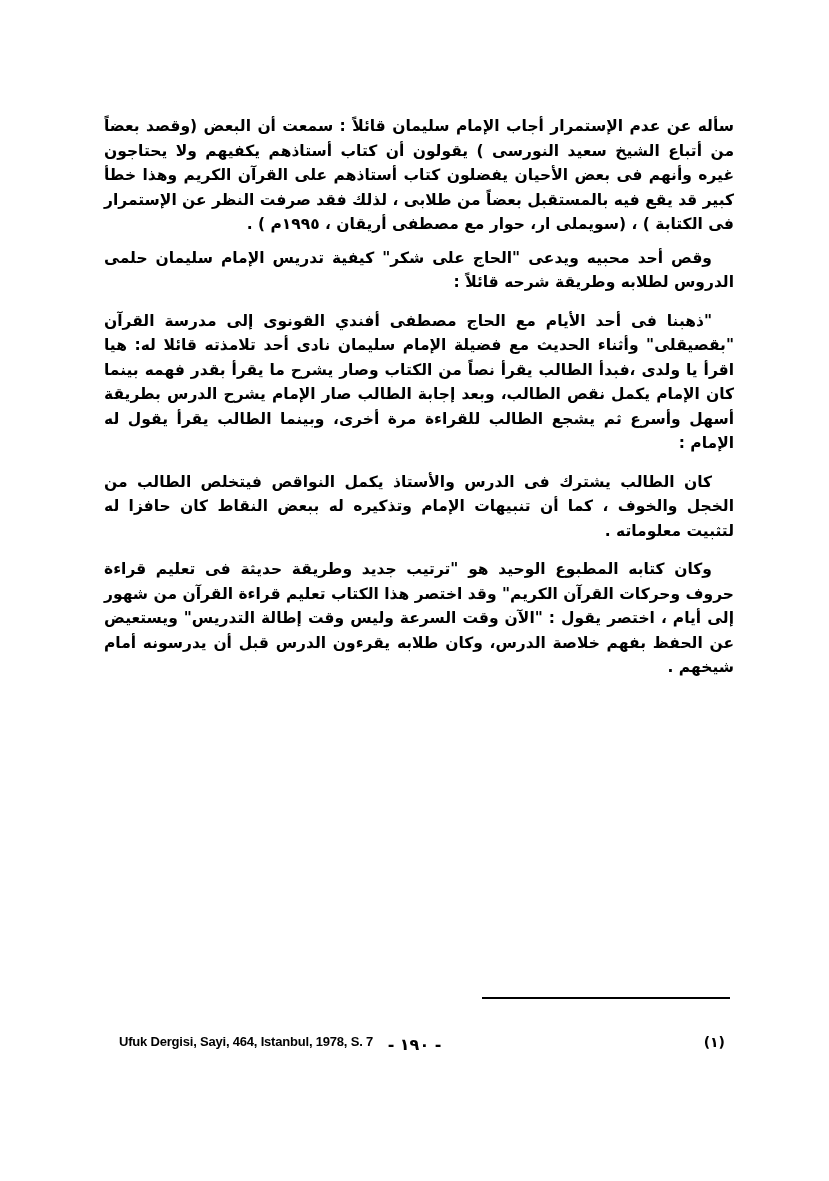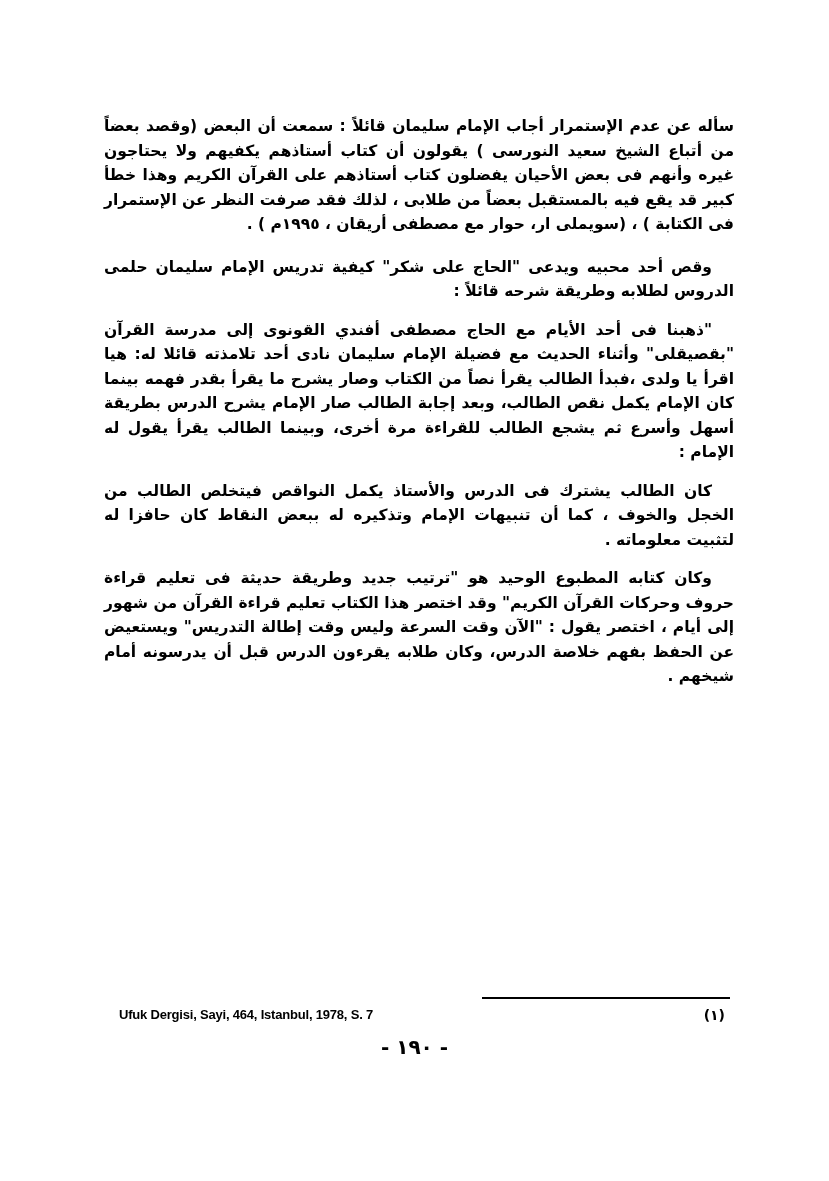--- a/index.html
+++ b/index.html
@@ -28,39 +28,39 @@
     text-align: justify;
     text-align-last: right;
     margin: 0 0 14px 0;
     font-weight: bold;
     letter-spacing: 0;
   }
   .para .indent {
     display: inline-block;
     width: 22px;
   }
-  .para.p1 { margin-bottom: 18px; }
+  .para.p1 { margin-bottom: 9px; }
   .para.quote { }
   sup.fn {
     font-size: 10px;
     vertical-align: super;
     line-height: 0;
   }
   .footnote-rule {
     position: absolute;
     left: 482px;
     top: 997px;
     width: 248px;
     height: 0;
     border-top: 2px solid #000;
   }
   .footnote {
     position: absolute;
     left: 119px;
-    top: 1007px;
+    top: 1034px;
     width: 614px;
     height: 22px;
     direction: ltr;
   }
   .footnote-text {
     position: absolute;
     left: 0;
     top: 0;
     font-family: "Liberation Sans", sans-serif;
     font-size: 13px;
@@ -75,21 +75,21 @@
     font-size: 14px;
     font-weight: bold;
   }
   .page-number {
     position: absolute;
     left: 0;
     width: 829px;
     top: 1035px;
     text-align: center;
     font-family: "DejaVu Sans", sans-serif;
-    font-size: 20px;
+    font-size: 16px;
     font-weight: bold;
     direction: ltr;
   }
 </style>
 </head>
 <body>
 
 <div class="page">
   <p class="para p1">سأله عن عدم الإستمرار أجاب الإمام سليمان قائلاً : سمعت أن البعض (وقصد بعضاً من أتباع الشيخ سعيد النورسى ) يقولون أن كتاب أستاذهم يكفيهم ولا يحتاجون غيره وأنهم فى بعض الأحيان يفضلون كتاب أستاذهم على القرآن الكريم وهذا خطأ كبير قد يقع فيه بالمستقبل بعضاً من طلابى ، لذلك فقد صرفت النظر عن الإستمرار فى الكتابة ) ، (سويملى ار، حوار مع مصطفى أريقان ، ١٩٩٥م ) .</p>
   <p class="para"><span class="indent"></span><span>وقص أحد محبيه ويدعى "الحاج على شكر" كيفية تدريس الإمام سليمان حلمى الدروس لطلابه وطريقة شرحه قائلاً :</span></p>

